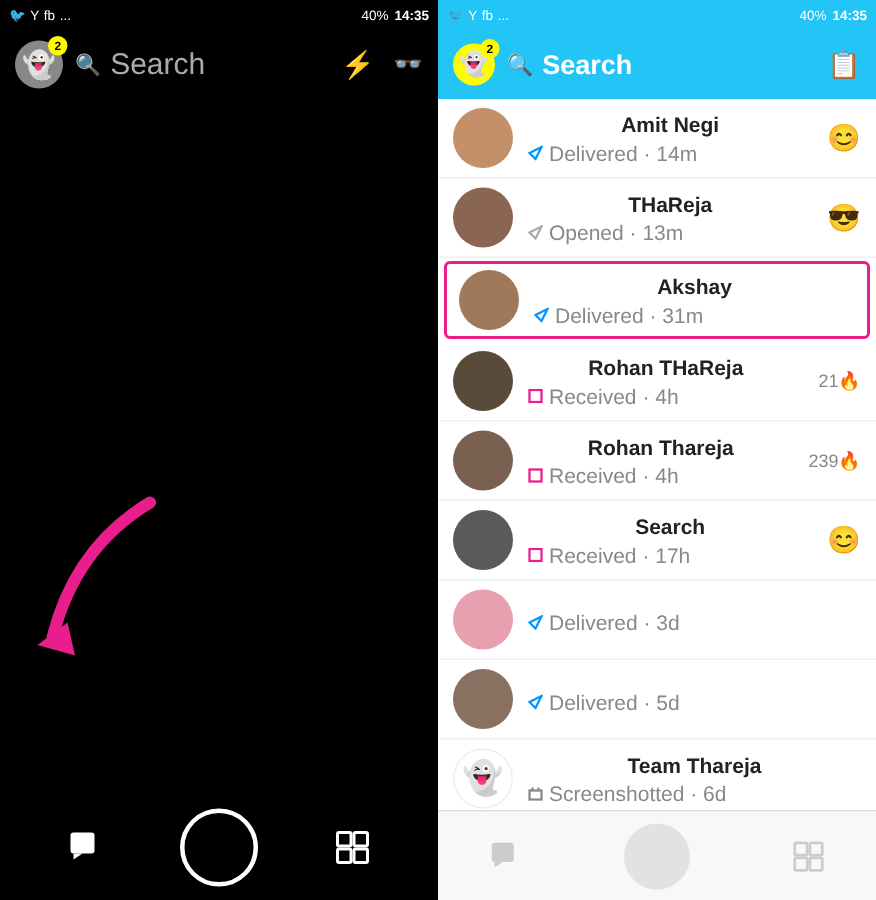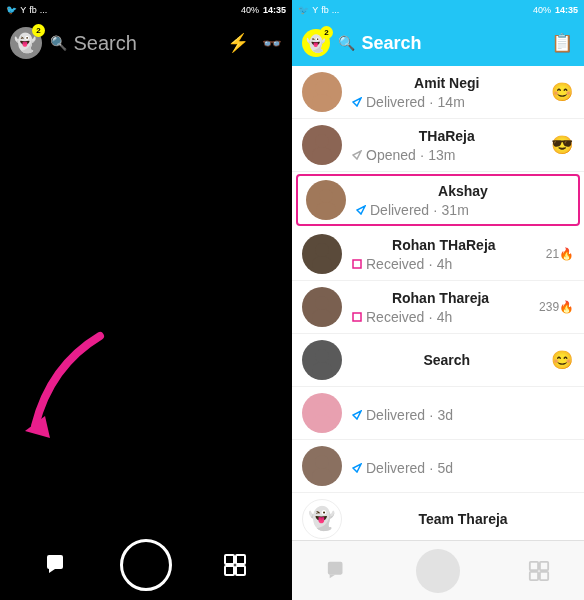--- a/index.html
+++ b/index.html
@@ -413,20 +413,23 @@
       </div>
       <div class="friend-item">
         <div class="friend-avatar face-sekhon" style="background: rgb(90, 90, 90);">
           <svg width="28" height="28" viewBox="0 0 28 28">
             <circle cx="14" cy="10" r="7" fill="#5a5a5a"></circle>
             <ellipse cx="14" cy="24" rx="10" ry="8" fill="#5a5a5a"></ellipse>
           </svg>
         </div>
         <div class="friend-info">
           <div class="friend-name">Search</div>
+          <div class="friend-status"><svg width="10" height="10" viewBox="0 0 10 10">
+              <rect x="1" y="1" width="8" height="8" fill="none" stroke="#e91e8c" stroke-width="1.5"></rect>
+            </svg> Received · 17h</div>
         </div>
         <div class="friend-emoji">😊</div>
       </div>
       <div class="friend-item">
         <div class="friend-avatar face-ayush" style="background: rgb(232, 160, 176);">
           <svg width="28" height="28" viewBox="0 0 28 28">
             <circle cx="14" cy="10" r="7" fill="#e8a0b0"></circle>
             <ellipse cx="14" cy="24" rx="10" ry="8" fill="#e8a0b0"></ellipse>
           </svg>
         </div>
@@ -448,20 +451,25 @@
               <polygon points="1,5 5,9 9,1" fill="none" stroke="#0096FF" stroke-width="1.5"></polygon>
             </svg> Delivered · 5d</div>
         </div>
       </div>
       <div class="friend-item">
         <div class="friend-avatar face-snapchat">
           <span style="font-size:22px;">👻</span>
         </div>
         <div class="friend-info">
           <div class="friend-name">Team Thareja</div>
+          <div class="friend-status"><svg width="10" height="10" viewBox="0 0 10 10">
+              <rect x="1" y="3" width="8" height="6" fill="none" stroke="#888" stroke-width="1.5"></rect>
+              <line x1="3" y1="3" x2="3" y2="1" stroke="#888" stroke-width="1.5"></line>
+              <line x1="7" y1="3" x2="7" y2="1" stroke="#888" stroke-width="1.5"></line>
+            </svg> Screenshotted · 6d</div>
         </div>
       </div>
     </div>
 
   <div class="right-bottom-bar">
     <div class="right-bottom-icon">
       <svg width="22" height="22" viewBox="0 0 24 24" fill="#ccc">
         <rect x="2" y="2" width="16" height="14" rx="2"></rect>
         <polygon points="4,16 4,20 10,16"></polygon>
       </svg>

